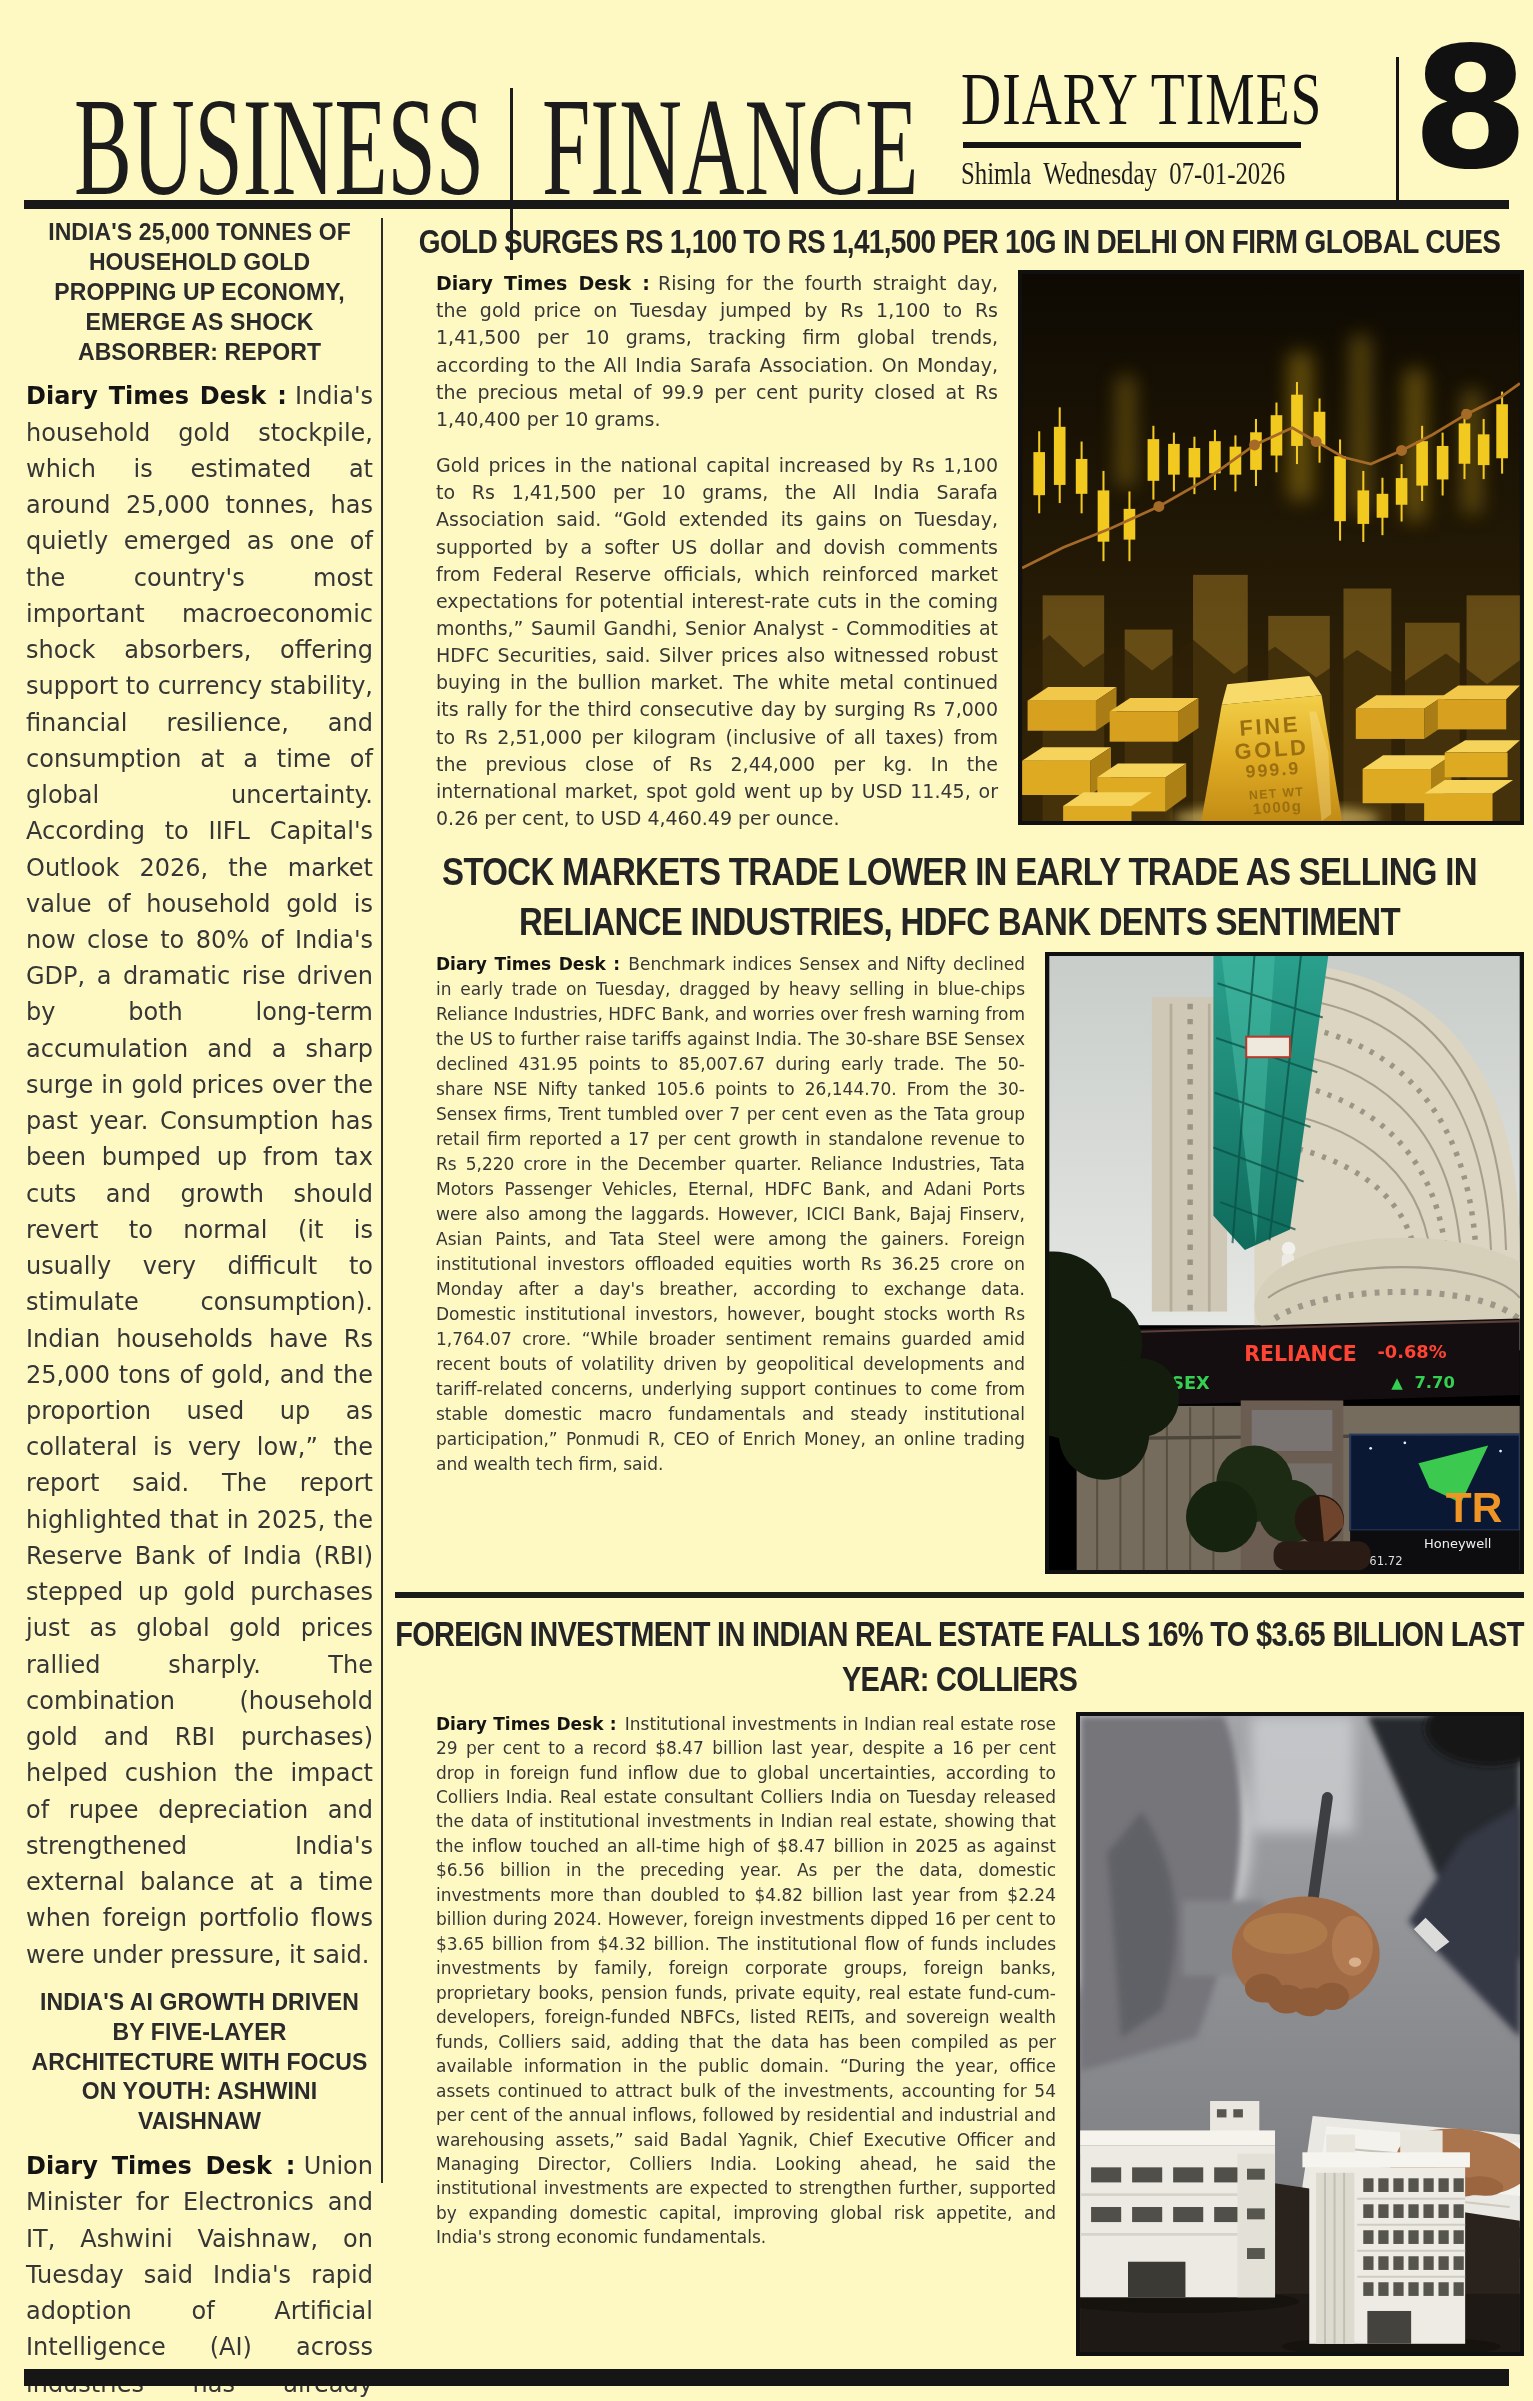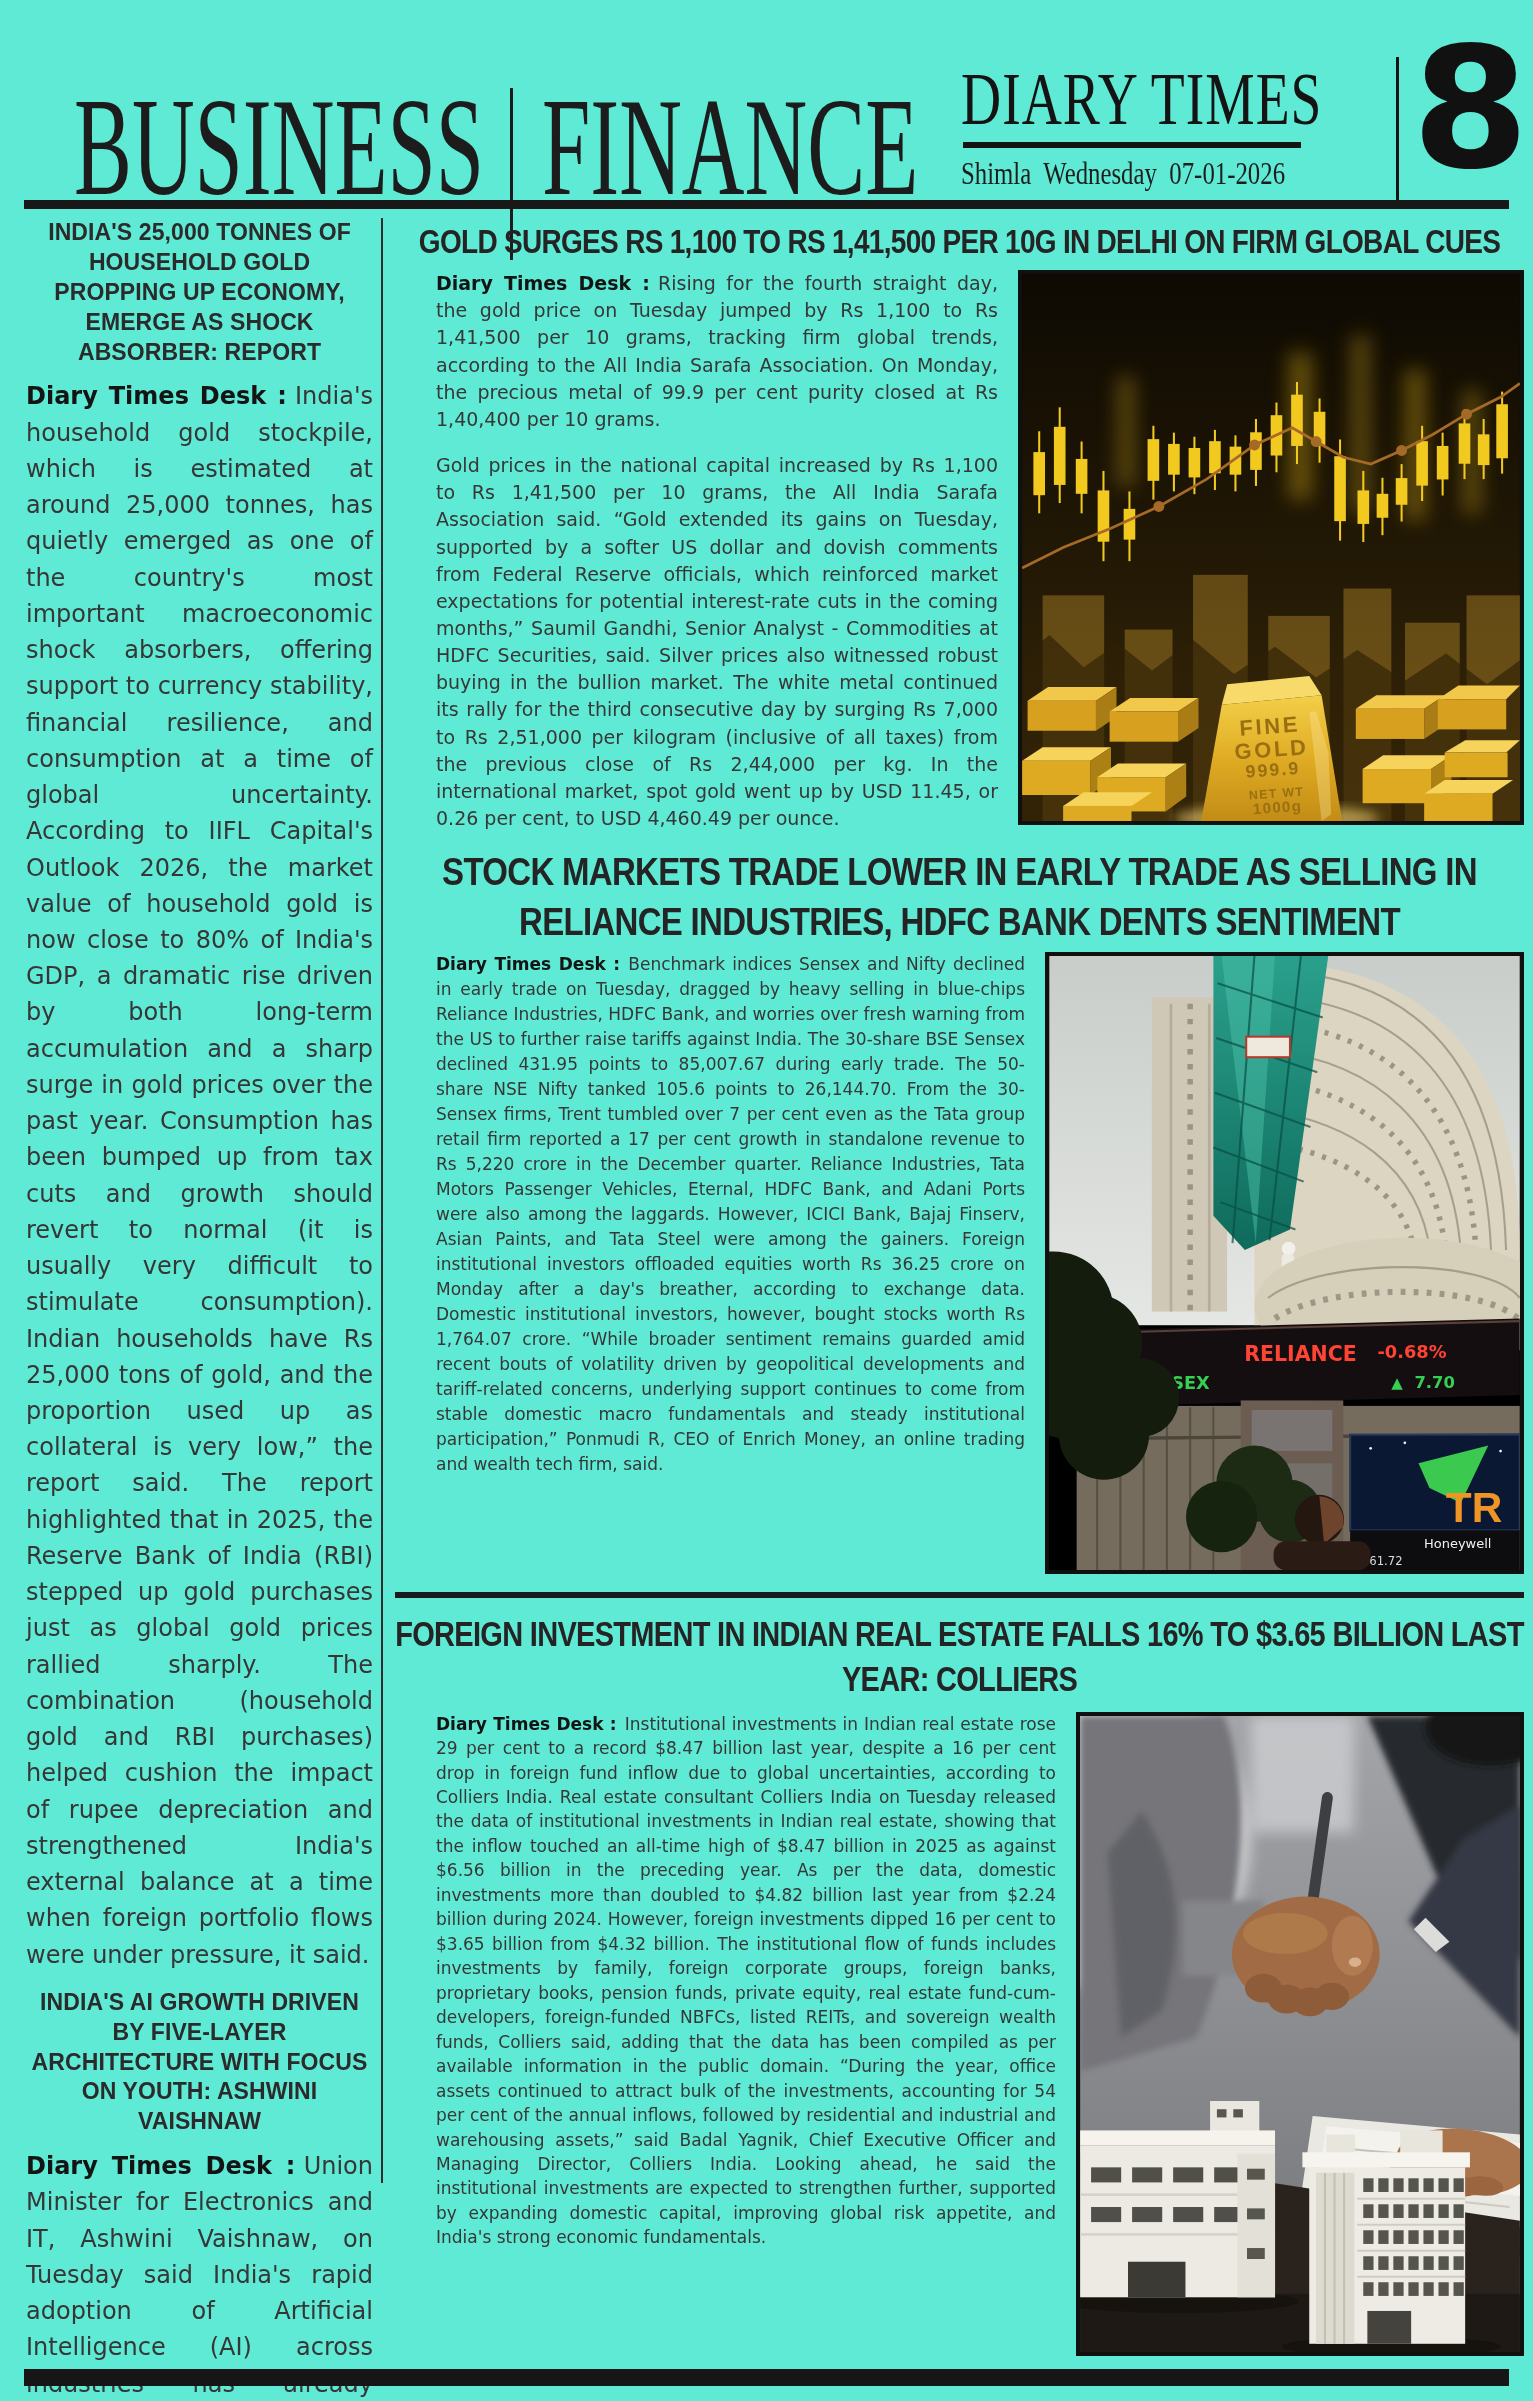--- a/index.html
+++ b/index.html
@@ -1,18 +1,18 @@
 <!DOCTYPE html>
 <html style="font-size:11px"><head>
 <meta charset="utf-8">
 <style>
   html,body { margin:0; padding:0; background:#e8e8e8; }
   .page {
     position:relative; width:1533px; height:2401px; margin:0 auto;
-    background:#5eead4; overflow:hidden;
+    background:#fef9c3; overflow:hidden;
     font-family:"DejaVu Sans", sans-serif; color:#333;
   }
   
   .mast-word {
     position:absolute; font-family:"Liberation Serif", serif; color:#1c1c1c;
     font-size:140px; line-height:1; transform:scaleX(0.62); transform-origin:left top;
     white-space:nowrap; font-weight:500;
   }
   .mast-divider { position:absolute; left:510px; top:88px; width:2.7px; height:172px; background:#1c1c1c; }
   .paper-name {

